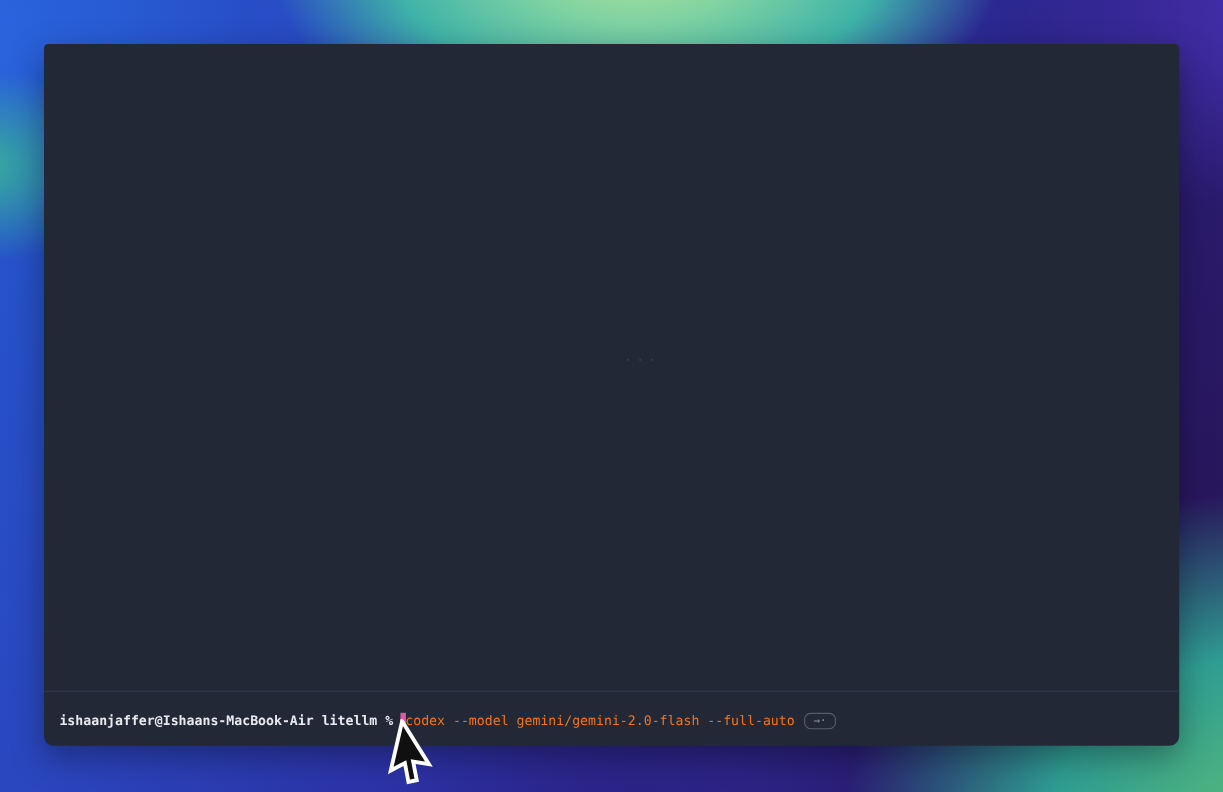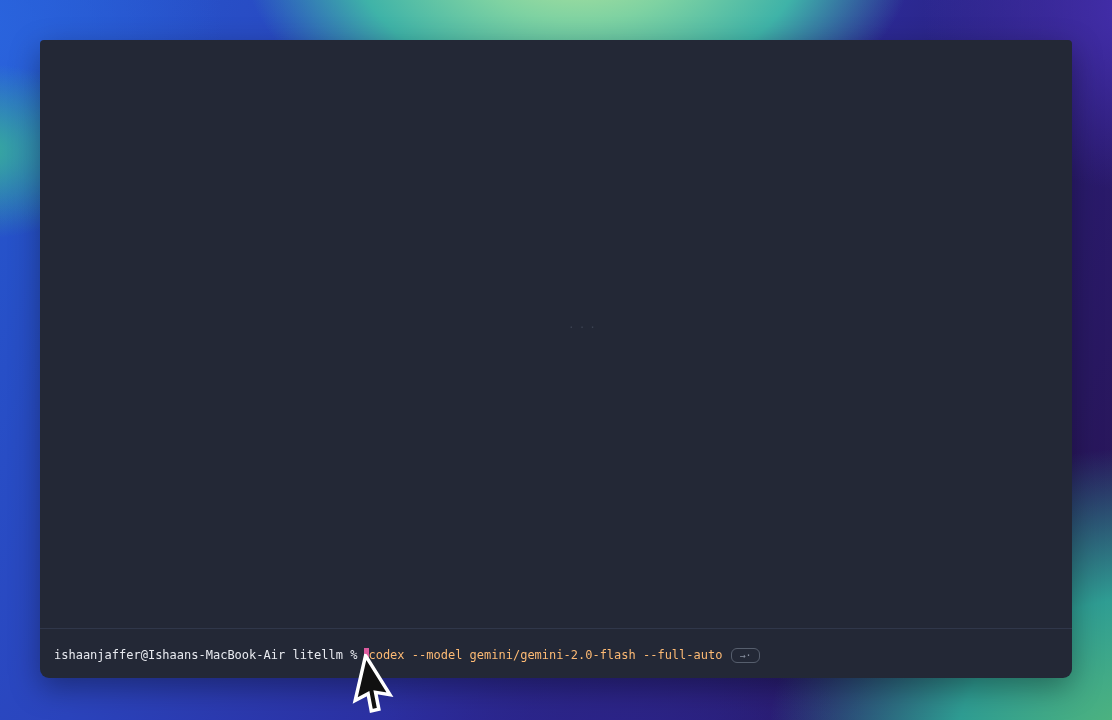--- a/index.html
+++ b/index.html
@@ -33,26 +33,26 @@
   }
   .prompt-separator {
     position:absolute; left:0; right:0; top:588px; height:1px;
     background:#30374a;
   }
   .prompt-row {
     position:absolute; left:14px; top:607px; right:10px;
     font-size:12px; line-height:16px; white-space:pre;
     display:flex; align-items:center;
   }
-  .prompt-text { color:#e8eaf0; font-weight:normal; }
+  .prompt-text { color:#e8eaf0; font-weight:bold; }
   .text-cursor {
     display:inline-block; width:5px; height:14px; margin:0 0 0 7px;
     background:#dd5a9e; vertical-align:middle; flex:none;
   }
-  .suggestion { color:#fdba74; margin-left:-1px; }
+  .suggestion { color:#f97316; margin-left:-1px; }
   .hint-pill {
     display:inline-block; margin-left:9px; padding:0 7px 1px 7px;
     border:1px solid #565e6d; border-radius:6px;
     color:#8a92a2; font-size:10px; line-height:13px; height:15px;
   }
 
   
   .pointer {
     position:absolute; left:363px; top:654px; width:40px; height:58px;
     transform:rotate(13deg); transform-origin:3px 2px;

